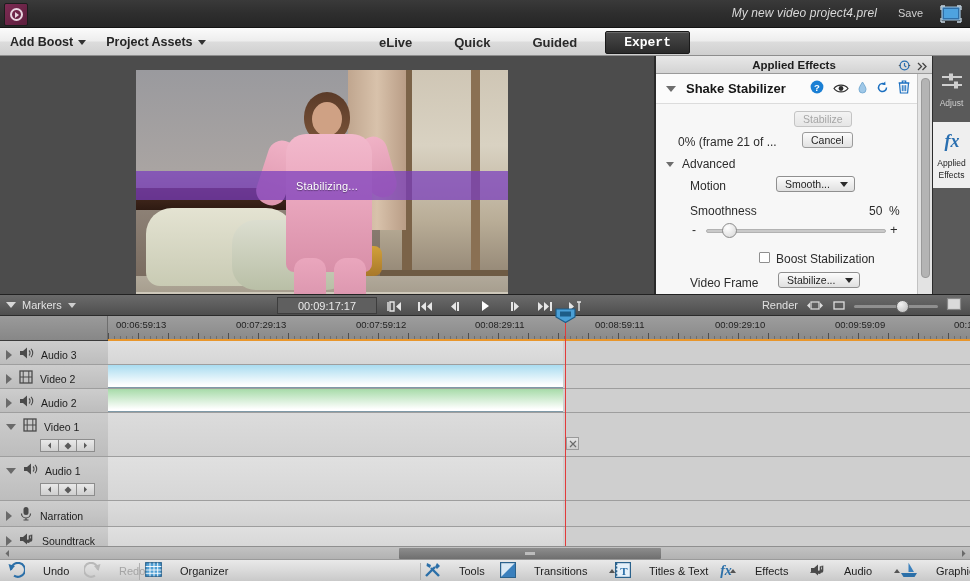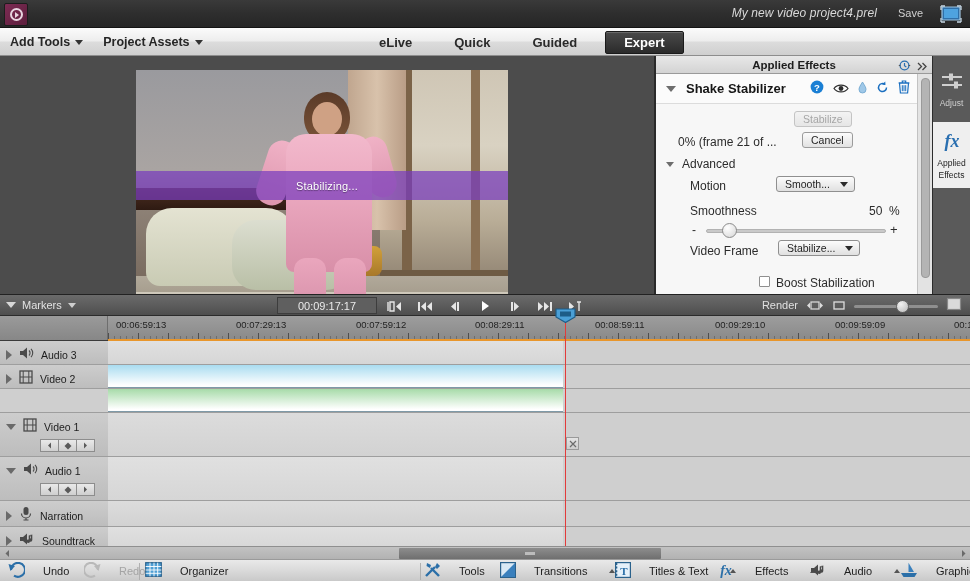--- a/index.html
+++ b/index.html
@@ -57,20 +57,21 @@
   .menu-left { position:absolute; left: 0; top: 0; display:flex; align-items:center; height: 28px; }
   .menu-item { padding: 0 10px; display:flex; align-items:center; gap:5px; height:28px; }
   .caret-d { width:0;height:0;border-left:4px solid transparent;border-right:4px solid transparent;border-top:5px solid #333; }
   .modes { position:absolute; left: 358px; top: 0; display:flex; align-items:center; height:28px; gap: 0px; }
   .mode { padding: 3px 14px; font-size:13px; font-weight:bold; color:#2a2a2a; margin: 0 7px; border-radius:2px;}
   .mode.active {
     background: linear-gradient(to bottom,#4a4a4a,#2b2b2b);
     color:#ffffff; border:1px solid #1a1a1a;
     box-shadow: inset 0 1px 0 rgba(255,255,255,.18);
     padding: 3px 18px;
+    font-family: Liberation Mono, monospace;
   }
   .menu-right { position:absolute; right:0; top:0; display:flex; align-items:center; height:28px; }
 
   
   .stage {
     position:absolute; top:56px; left:0; width:655px; height:238px;
     background:#4c4c4c;
     border-right:1px solid #2a2a2a;
   }
   .video-frame {
@@ -279,21 +280,21 @@
         <rect x="2" y="2" width="18" height="13" rx="1" fill="#2f6fa8" stroke="#9dc4e0" stroke-width="1.2"></rect>
         <rect x="4" y="4" width="14" height="9" fill="#4ea3e0"></rect>
         <path d="M1 1 h4 M1 1 v4 M21 1 h-4 M21 1 v4 M1 17 h4 M1 17 v-4 M21 17 h-4 M21 17 v-4" stroke="#c8d9e6" stroke-width="1.3" fill="none"></path>
       </svg>
     </div>
   </div>
 
   <div class="menubar">
     <div class="menu-left">
       <div class="menu-item">
-        <span>Add Tools</span>
+        <span>Add Boost</span>
         <span class="caret-d"></span>
       </div>
       <div class="menu-item">
         <span>Project Assets</span>
         <span class="caret-d"></span>
       </div>
     </div>
 
     <div class="modes">
       <div class="mode">eLive</div>
@@ -414,30 +415,30 @@
           <span class="lbl" style="position:absolute; left:233px; top:6px;">%</span>
         </div>
         <div class="row" style="height:18px;">
           <span class="lbl" style="position:absolute; left:36px; top:3px; font-size:12px;">-</span>
           <span style="position:absolute; left:50px; top:3px; width:180px; height:15px;">
             <span class="slider-track"></span>
             <span class="slider-knob"></span>
           </span>
           <span class="lbl" style="position:absolute; left:234px; top:2px; font-size:13px;">+</span>
         </div>
+        <div class="row" style="height:22px; margin-top:10px;">
+          <span class="chk" style="position:absolute; left:103px; top:4px;"></span>
+          <span class="lbl" style="position:absolute; left:120px; top:4px;">Boost Stabilization</span>
+        </div>
         <div class="row" style="height:24px;">
           <span class="lbl" style="position:absolute; left:34px; top:6px;">Video Frame</span>
           <span class="dd" style="position:absolute; left:122px; top:2px;">
             <span>Stabilize...</span>
             <span class="caret"></span>
           </span>
-        </div>
-        <div class="row" style="height:22px; margin-top:10px;">
-          <span class="chk" style="position:absolute; left:103px; top:4px;"></span>
-          <span class="lbl" style="position:absolute; left:120px; top:4px;">Boost Stabilization</span>
         </div>
 
       </div>
 
       <div class="ae-scroll">
         <div class="thumb"></div>
       </div>
     </div>
   </div>
 
@@ -727,20 +728,30 @@
             <span><svg width="14" height="14" viewBox="0 0 14 14">
                 <rect x="1" y="1" width="12" height="12" fill="none" stroke="#4a4a4a" stroke-width="1.3"></rect>
                 <path d="M4.2 1 v12 M9.8 1 v12 M1 7 h12" stroke="#4a4a4a" stroke-width="1"></path>
               </svg></span>
             <span class="th-name">Video 2</span>
           </div>
         </div>
         <div class="track-body" style="background: linear-gradient(rgb(169, 220, 240) 0%, rgb(255, 255, 255) 92%); width: 455px; border-bottom: 1px solid rgb(127, 154, 168);"></div>
       </div>
       <div class="track" style="height: 24px;">
+        <div class="track-head">
+          <div class="th-row">
+            <span class="th-tri"></span>
+            <span><svg width="15" height="14" viewBox="0 0 15 14">
+                <path d="M1 5 h3 L8 1.5 v11 L4 9 H1 Z" fill="#4a4a4a"></path>
+                <path d="M10 4.5 a3.5 3.5 0 0 1 0 5 M12 2.8 a6 6 0 0 1 0 8.4" stroke="#4a4a4a" stroke-width="1.1" fill="none"></path>
+              </svg></span>
+            <span class="th-name">Audio 2</span>
+          </div>
+        </div>
         <div class="track-body" style="background: linear-gradient(rgb(167, 219, 169) 0%, rgb(255, 255, 255) 92%); width: 455px; border-bottom: 1px solid rgb(127, 154, 168);"></div>
       </div>
       <div class="track" style="height: 44px;">
         <div class="track-head">
           <div class="th-row">
             <span class="th-tri-open"></span>
             <span><svg width="14" height="14" viewBox="0 0 14 14">
                 <rect x="1" y="1" width="12" height="12" fill="none" stroke="#4a4a4a" stroke-width="1.3"></rect>
                 <path d="M4.2 1 v12 M9.8 1 v12 M1 7 h12" stroke="#4a4a4a" stroke-width="1"></path>
               </svg></span>

